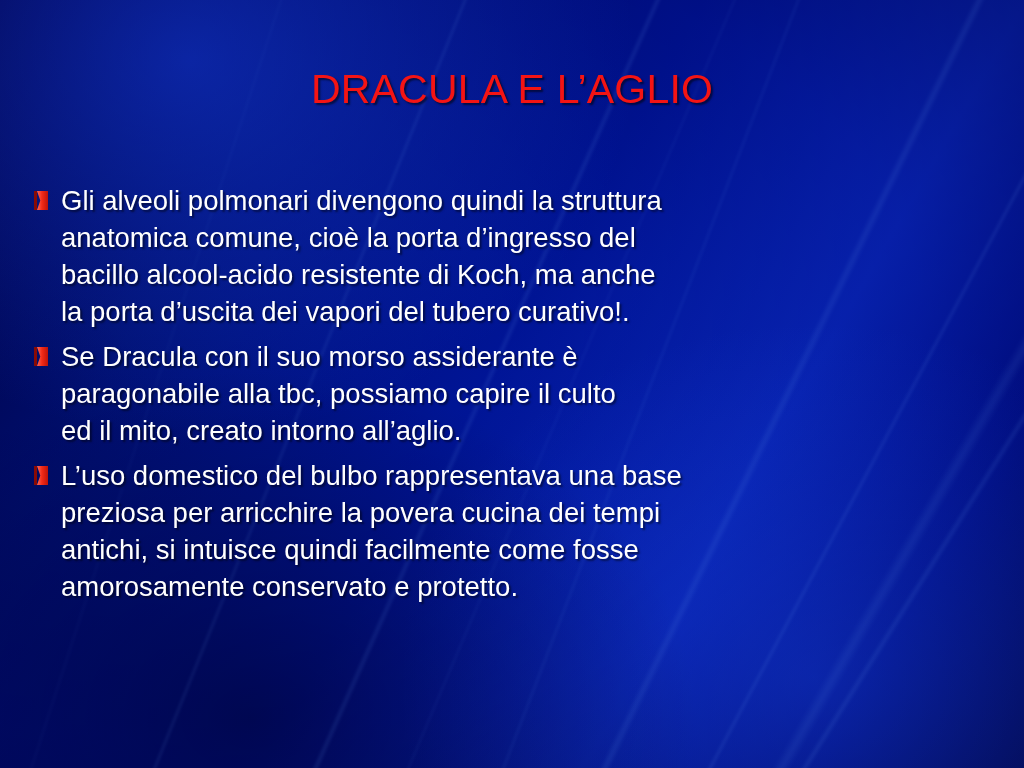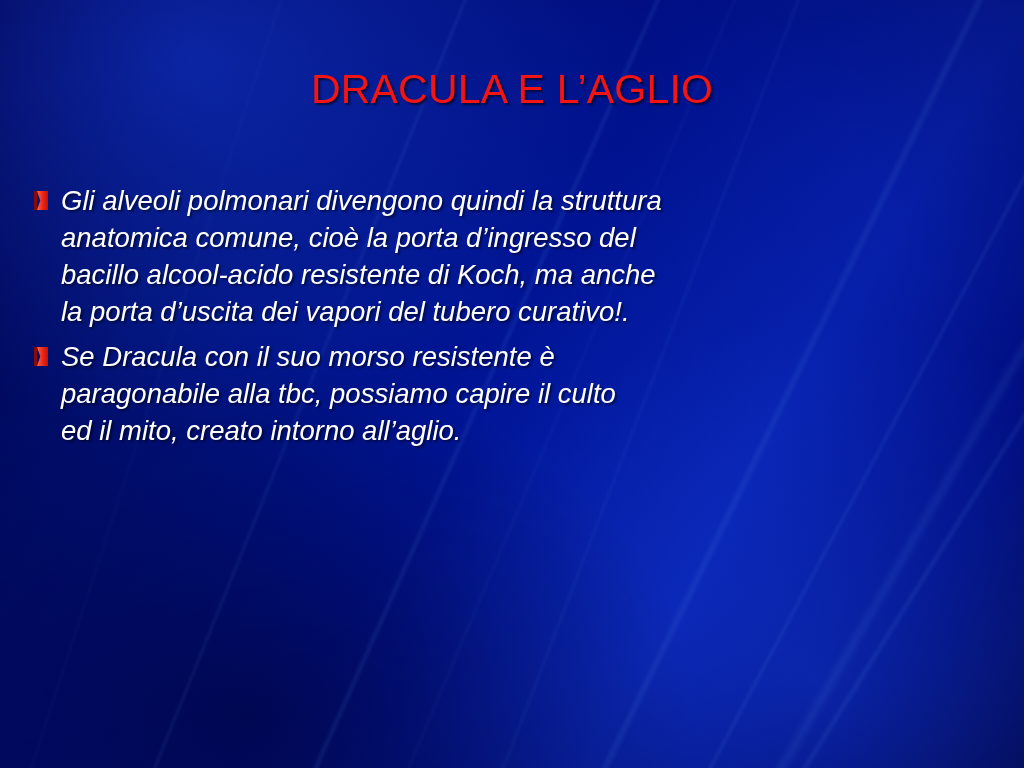--- a/index.html
+++ b/index.html
@@ -112,21 +112,20 @@
     width: 3px; height: 19px;
     background: #8a0a04;
   }
 
   .bullet-text {
     color: #ffffff;
     font-size: 27.5px;
     line-height: 37px;
     text-shadow: 2px 2px 2px rgba(0,0,0,0.5);
     white-space: pre-line;
-    font-style: italic;
   }
 </style>
 </head>
 <body>
 
 <div id="slide">
 
   <div class="glow-tl"></div>
   <div class="glow-br"></div>
   <div class="dark-bl"></div>
@@ -156,21 +155,31 @@
 anatomica comune, cioè la porta d’ingresso del
 bacillo alcool-acido resistente di Koch, ma anche
 la porta d’uscita dei vapori del tubero curativo!.</span>
       </div>
 
       <div class="bullet-row">
         <span class="bullet-marker">
           <span class="pole"></span>
             <span class="flag"></span>
         </span>
-        <span class="bullet-text">Se Dracula con il suo morso resistente è
+        <span class="bullet-text">Se Dracula con il suo morso assiderante è
 paragonabile alla tbc, possiamo capire il culto
 ed  il mito, creato intorno all’aglio.</span>
       </div>
 
+      <div class="bullet-row">
+        <span class="bullet-marker">
+          <span class="pole"></span>
+            <span class="flag"></span>
+        </span>
+        <span class="bullet-text">L’uso domestico del bulbo rappresentava una base
+preziosa per arricchire  la povera cucina dei tempi
+antichi, si intuisce quindi facilmente come fosse
+amorosamente conservato e protetto.</span>
+      </div>
 
     </div>
   </div>
 </div>
 
 </body></html>

